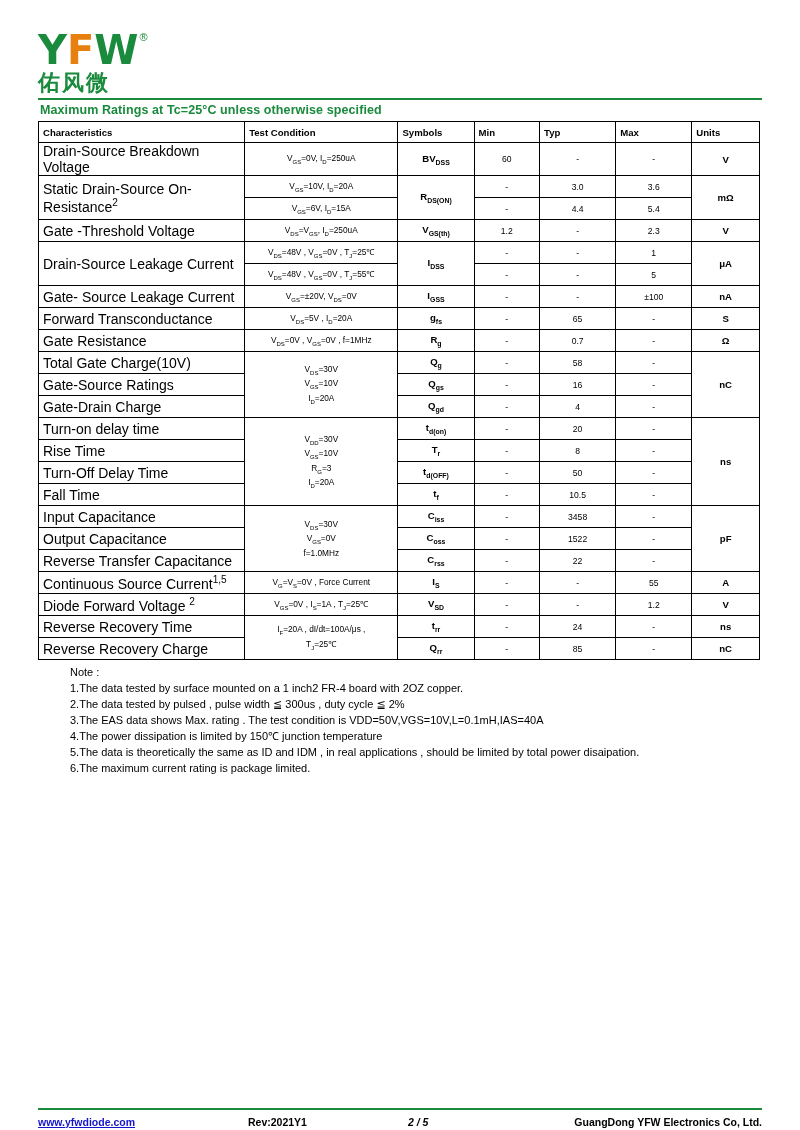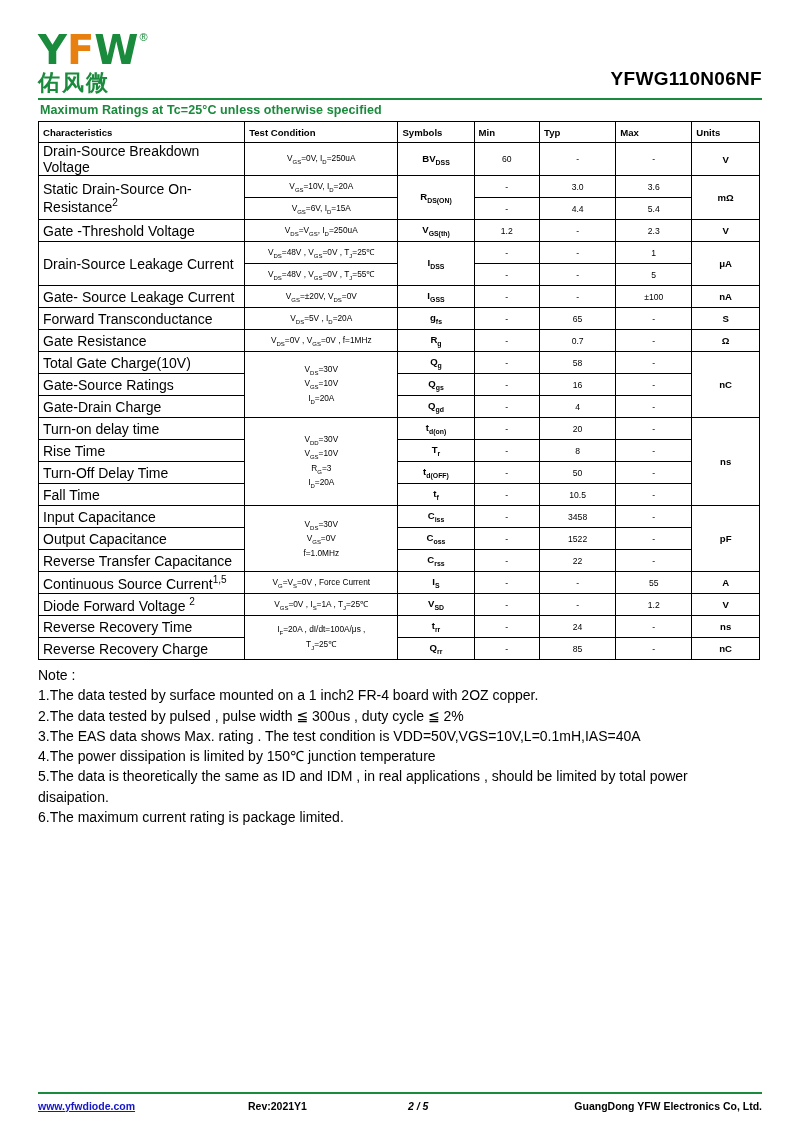--- a/index.html
+++ b/index.html
@@ -137,32 +137,33 @@
     font-size: 9.6px;
     font-weight: bold;
   }
   sub { font-size: 0.72em; }
   sup { font-size: 0.72em; }
   .multi { line-height: 1.45; }
 
   
   .notes {
     margin-top: 5px;
-    font-size: 14px;
+    font-size: 11px;
     line-height: 1.45;
     color: #000;
+    margin-left: 32px;
   }
   .notes .note-title { margin-bottom: 0px; }
 
   
   .footer {
     position: absolute;
     left: 38px;
     right: 38px;
-    bottom: 18px;
+    bottom: 2px;
   }
   .footer-rule {
     border: none;
     border-top: 2px solid #1a8a3c;
     margin: 0 0 6px 0;
   }
   .footer-row {
     display: flex;
     align-items: center;
     font-size: 10.5px;
@@ -185,21 +186,20 @@
   <div class="header">
     <div class="logo-block">
       <div class="logo-row">
         <span class="logo-y">Y</span>
         <span class="logo-f">F</span>
         <span class="logo-w">W</span>
         <span class="logo-r">®</span>
       </div>
       <div class="logo-cn">佑风微</div>
     </div>
-    <div class="part-number">YFWG110N06NF</div>
   </div>
 
   <hr class="header-rule">
 
   <div class="section-title">Maximum Ratings at Tc=25°C unless otherwise specified</div>
 
   <table class="spec">
     <colgroup>
       <col style="width:195px">
       <col style="width:145px">

